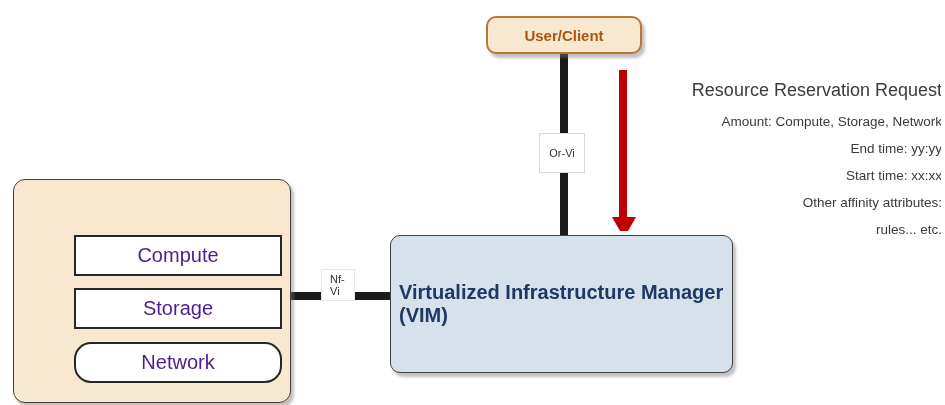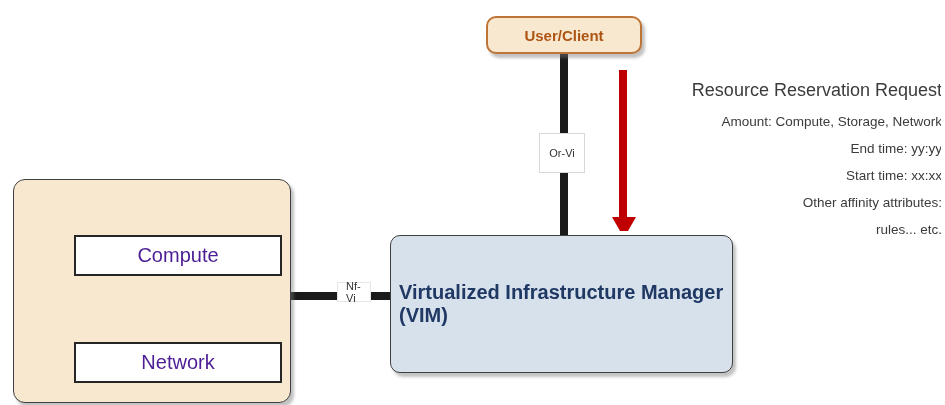--- a/index.html
+++ b/index.html
@@ -49,21 +49,21 @@
   .inner-box {
     position: absolute;
     left: 28px; width: 208px; height: 41px;
     background: #ffffff;
     border: 2px solid #262626;
     display: flex; align-items: center; justify-content: center;
     font-size: 20px; color: #4c1d95; margin-left: 32px;
   }
   .inner-compute { top: 55px; }
   .inner-storage { top: 108px; }
-  .inner-network { top: 162px; }
+  .inner-network { top: 162px; border-radius: 17px; }
   .vim {
     left: 382px; top: 227px; width: 343px; height: 138px;
     border-radius: 10px;
     background: var(--blue-fill);
     display: flex; align-items: center; justify-content: center;
     font-weight: bold; font-size: 20px; color: var(--navy-text);
   }
   .connector-v {
     position: absolute;
     left: 552px; top: 46px; width: 2px; height: 181px;
@@ -75,21 +75,21 @@
     background: var(--line-black);
   }
   .edge-label {
     position: absolute;
     background: #ffffff;
     border: 1px solid #d8d8d8;
     display: flex; align-items: center; justify-content: center;
     font-size: 11px; color: #333333;
   }
   .or-vi-label { left: 531px; top: 125px; width: 46px; height: 40px; }
-  .nf-vi-label { left: 313px; top: 274px; width: 34px; height: 20px; border-color: #e6e6e6; margin-left: 16px; }
+  .nf-vi-label { left: 313px; top: 261px; width: 34px; height: 32px; border-color: #e6e6e6; }
   .red-arrow-line {
     position: absolute;
     left: 611px; top: 62px; width: 3px; height: 148px;
     background: var(--arrow-red);
   }
   .red-arrow-head {
     position: absolute;
     left: 604px; top: 209px;
     width: 0; height: 0;
     border-left: 8px solid transparent;
@@ -145,20 +145,23 @@
     <div class="annotation-line">End time: yy:yy</div>
     <div class="annotation-line">Start time: xx:xx</div>
     <div class="annotation-line">Other affinity attributes:</div>
     <div class="annotation-line">rules... etc.</div>
   </div>
 
   <div class="node nfv">
     <div class="inner-box inner-compute">
       <span>Compute</span>
     </div>
+    <div class="inner-box inner-storage">
+      <span>Storage</span>
+    </div>
     <div class="inner-box inner-network">
       <span>Network</span>
     </div>
   </div>
 
   <div class="node vim">
     <span>Virtualized Infrastructure Manager (VIM)</span>
   </div>
 
 </div>

